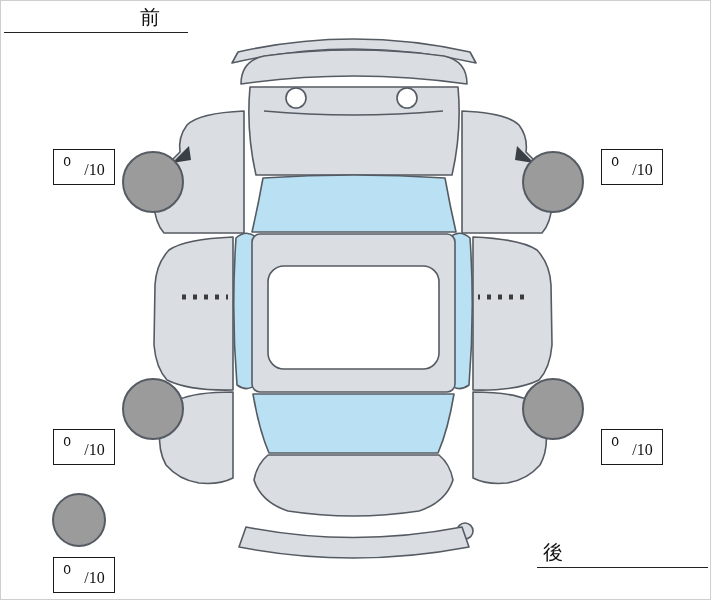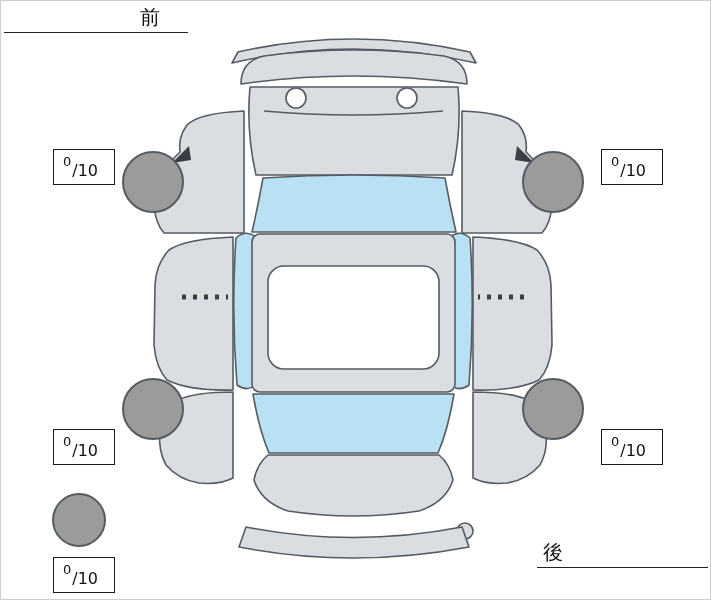--- a/index.html
+++ b/index.html
@@ -23,21 +23,21 @@
   .rear-line{left:536px;top:566px;width:171px;}
 
   
   .score-box{
     position:absolute;width:62px;height:36px;
     background:#fff;border:1px solid #1a1a1a;
     display:flex;align-items:center;
     padding-left:9px;box-sizing:border-box;
   }
   .score-box .num{font-size:13px;transform:translateY(-6px);}
-  .score-box .den{font-size:16px;transform:translateY(3px);margin-left:1px;}
+  .score-box .den{font-size:16px;transform:translateY(3px);margin-left:13px;font-family:Liberation Serif, serif;}
   .pos-fl{left:52px;top:148px;}
   .pos-fr{left:600px;top:148px;}
   .pos-rl{left:52px;top:428px;}
   .pos-rr{left:600px;top:428px;}
   .pos-spare{left:52px;top:556px;}
 
   
   .diagram-svg{position:absolute;left:0;top:0;}
   .body-shape{fill:var(--body);stroke:var(--outline);stroke-width:1.6;stroke-linejoin:round;}
   .glass-shape{fill:var(--glass);stroke:var(--outline);stroke-width:1.6;stroke-linejoin:round;}

